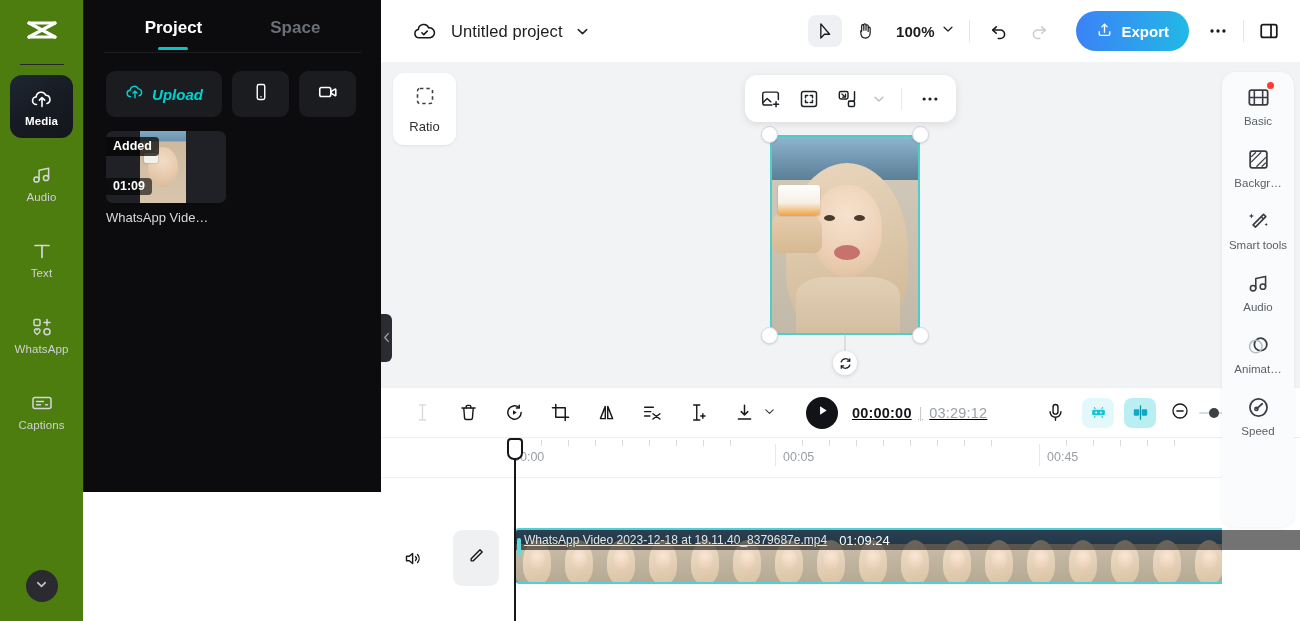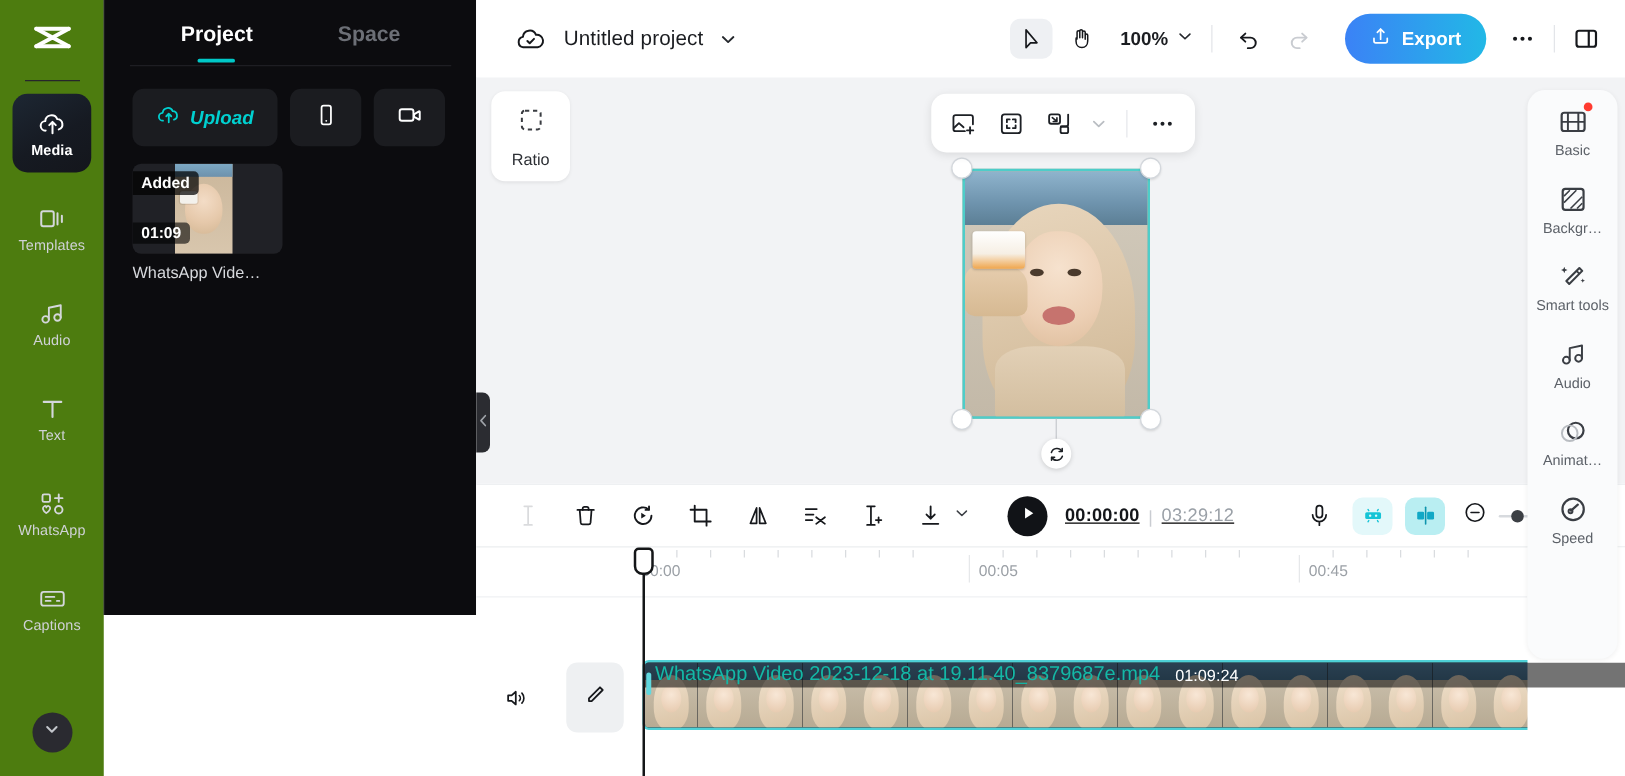--- a/index.html
+++ b/index.html
@@ -204,21 +204,21 @@
   .clip-strip { position:absolute; inset:0; display:flex; }
   .fr { flex: 0 0 42px; height:100%; position: relative; overflow:hidden; }
   .fr .sky { position:absolute; left:0; top:0; width:100%; height:26%; background:linear-gradient(180deg,#5f8fb5,#4d7c9e); }
   .fr .bg  { position:absolute; left:0; top:26%; width:100%; height:74%; background:linear-gradient(180deg,#c8bda9,#b7aa93); }
   .fr .hd  { position:absolute; left:7px; top:10px; width:28px; height:44px; border-radius:50% 50% 40% 40%;
              background: linear-gradient(165deg,#efe0cb,#d9c2a4); }
   .fr .fc  { position:absolute; left:13px; top:18px; width:16px; height:22px; border-radius:50%;
              background: radial-gradient(circle at 50% 35%, #f8e7d6, #e5c7ab); }
   .clip-title-bar { position:absolute; left:0; top:0; right:0; height:20px; background:rgba(0,0,0,.55);
     display:flex; align-items:center; padding:0 8px; gap: 12px; z-index:3; }
-  .clip-title { color:#14b8a6; font-size: 16px; white-space:nowrap; font-weight: 500; }
+  .clip-title { color:#e5e5e5; font-size: 12px; white-space:nowrap; font-weight: 500; text-decoration: underline; }
   .clip-dur { color:#fff; font-size: 13px; white-space:nowrap; font-weight: 500; }
   .playhead { position:absolute; left: 133px; top: 2px; bottom: 0; width: 2px; background:#141618; z-index: 10; }
   .playhead-cap {
     position:absolute; left: -7px; top: -2px; width: 16px; height: 22px; background:#fff;
     border: 2px solid #141618; border-radius: 4px 4px 7px 7px; cursor: pointer;
   }
   .tl-rightpad { position:absolute; right:0; top:0; bottom:0; width: 78px; background:#fff; }
 
   
   .dock {
@@ -248,29 +248,20 @@
     <div class="rail-item active">
       <span class="ico">
         <svg width="24" height="24" viewBox="0 0 24 24" fill="none">
           <path d="M6.5 17.5a3.8 3.8 0 0 1-.3-7.6 5 5 0 0 1 9.6-1.6 4.2 4.2 0 0 1 1.2 8.2" stroke="#fff" stroke-width="1.6" stroke-linecap="round" stroke-linejoin="round"></path>
           <path d="M12 19.5V10.5M12 10.5l-2.6 2.6M12 10.5l2.6 2.6" stroke="#fff" stroke-width="1.6" stroke-linecap="round" stroke-linejoin="round"></path>
         </svg>
       </span>
       <span class="rail-label">Media</span>
     </div>
 
-    <div class="rail-item">
-      <span class="ico">
-        <svg width="24" height="24" viewBox="0 0 24 24" fill="none">
-          <rect x="3" y="6" width="10" height="12" rx="1.6" stroke="#d4d7db" stroke-width="1.6"></rect>
-          <path d="M16 7.5v9M19.5 9.5v5" stroke="#d4d7db" stroke-width="1.6" stroke-linecap="round"></path>
-        </svg>
-      </span>
-      <span class="rail-label">Templates</span>
-    </div>
 
     <div class="rail-item">
       <span class="ico">
         <svg width="24" height="24" viewBox="0 0 24 24" fill="none">
           <circle cx="6.5" cy="16.5" r="2.6" stroke="#d4d7db" stroke-width="1.5"></circle>
           <circle cx="16" cy="15" r="2.6" stroke="#d4d7db" stroke-width="1.5"></circle>
           <path d="M9.1 16.5V7.2l9.5-2v9.8" stroke="#d4d7db" stroke-width="1.5" stroke-linecap="round" stroke-linejoin="round"></path>
         </svg>
       </span>
       <span class="rail-label">Audio</span>

